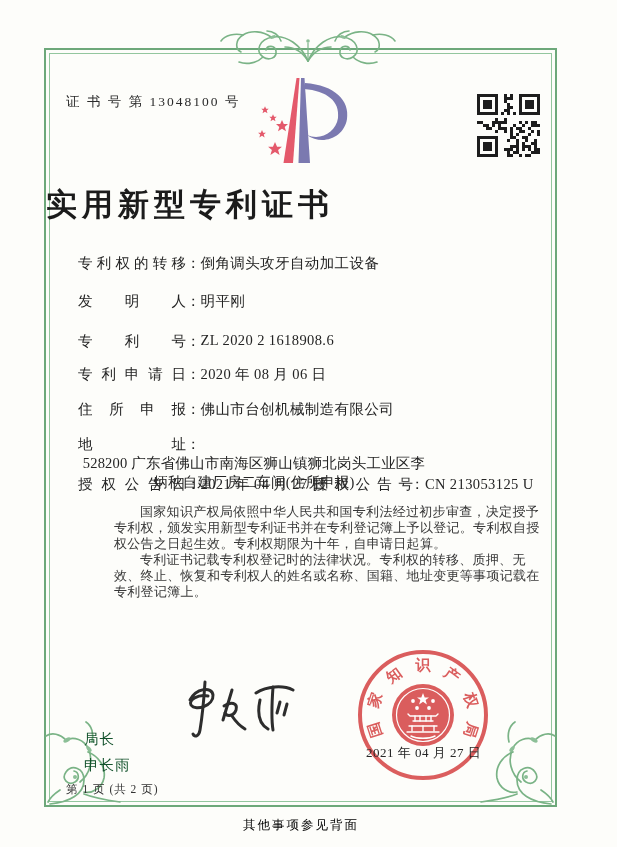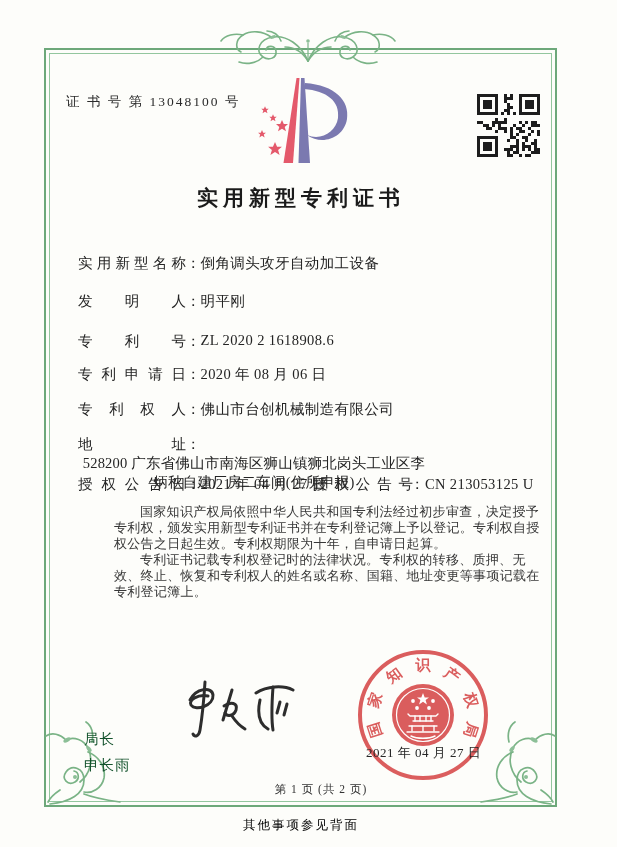--- a/index.html
+++ b/index.html
@@ -22,21 +22,21 @@
   .ornament { position:absolute; pointer-events:none; }
   
   .cert-no {
     position:absolute; left:66px; top:93px;
     font-size:13.5px; letter-spacing:2px; color:#2b2b2b;
   }
   .logo { position:absolute; left:252px; top:72px; width:100px; height:98px; }
   .qr { position:absolute; left:477px; top:94px; width:63px; height:63px; }
   .title {
     position:absolute; left:46px; top:184px; width:510px;
-    text-align:center; font-size:21px; font-weight:700; color:#1b1b1b;
+    text-align:left; font-size:31px; font-weight:700; color:#1b1b1b;
     letter-spacing:5px;
   }
   
   .fields { position:absolute; left:78px; top:0; width:470px; }
   .field { position:absolute; left:0; white-space:nowrap; font-size:14.5px; color:#242424; }
   .flabel {
     display:inline-block; width:108px; vertical-align:top;
     text-align:justify; text-align-last:justify; font-weight:500;
   }
   .colon { display:inline-block; vertical-align:top; }
@@ -65,21 +65,21 @@
   .seal-char {
     position:absolute; font-size:15px; font-weight:700; color:#d85050;
     width:18px; height:18px; text-align:center; line-height:18px;
   }
   .seal-emblem { position:absolute; left:35px; top:33px; width:64px; height:68px; }
   .seal-date {
     position:absolute; left:366px; top:744px; width:120px;
     font-size:13px; color:#262626; letter-spacing:0.5px; z-index:5;
   }
   
-  .page-no { position:absolute; left:54px; top:782px; width:510px; text-align:center;
+  .page-no { position:absolute; left:42px; top:782px; width:510px; 
              font-size:11.5px; color:#333; letter-spacing:1px;padding-left:24px; }
   .back-note { position:absolute; left:46px; top:817px; width:510px; text-align:center;
                font-size:12.5px; color:#000000; letter-spacing:2px; }
 </style>
 </head>
 <body>
 
 <div class="page">
 
   <div class="frame-outer">
@@ -355,33 +355,33 @@
       <rect x="11" y="20" width="1" height="1" fill="#1d1d1d"></rect>
       <rect x="14" y="20" width="1" height="1" fill="#1d1d1d"></rect>
       <rect x="16" y="20" width="1" height="1" fill="#1d1d1d"></rect>
       <rect x="17" y="20" width="1" height="1" fill="#1d1d1d"></rect>
     </svg>
 
   <div class="title">实用新型专利证书</div>
 
   <div class="fields">
     <div class="field" style="top:254px">
-      <span class="flabel">实用新型名称</span><span class="colon">：</span><span class="fvalue">倒角调头攻牙自动加工设备</span>
+      <span class="flabel">专利权的转移</span><span class="colon">：</span><span class="fvalue">倒角调头攻牙自动加工设备</span>
     </div>
     <div class="field" style="top:292px">
       <span class="flabel">发明人</span><span class="colon">：</span><span class="fvalue">明平刚</span>
     </div>
     <div class="field" style="top:332px">
       <span class="flabel">专利号</span><span class="colon">：</span><span class="fvalue">ZL 2020 2 1618908.6</span>
     </div>
     <div class="field" style="top:365px">
       <span class="flabel">专利申请日</span><span class="colon">：</span><span class="fvalue">2020 年 08 月 06 日</span>
     </div>
     <div class="field" style="top:400px">
-      <span class="flabel">专利权人</span><span class="colon">：</span><span class="fvalue">佛山市台创机械制造有限公司</span>
+      <span class="flabel">住所申报</span><span class="colon">：</span><span class="fvalue">佛山市台创机械制造有限公司</span>
     </div>
     <div class="field wrap" style="top:435px">
       <span class="flabel">地址</span><span class="colon">：</span><span class="fvalue">528200 广东省佛山市南海区狮山镇狮北岗头工业区李炳秋自建厂房二车间(住所申报)</span>
     </div>
     <div class="field" style="top:475px">
       <span class="flabel">授权公告日</span><span class="colon">：</span><span class="fvalue">2021 年 04 月 27 日</span>
       <span class="flabel2">授权公告号</span>
       <span class="fvalue2"><span>：</span><span>CN 213053125 U</span></span>
     </div>
   </div>

